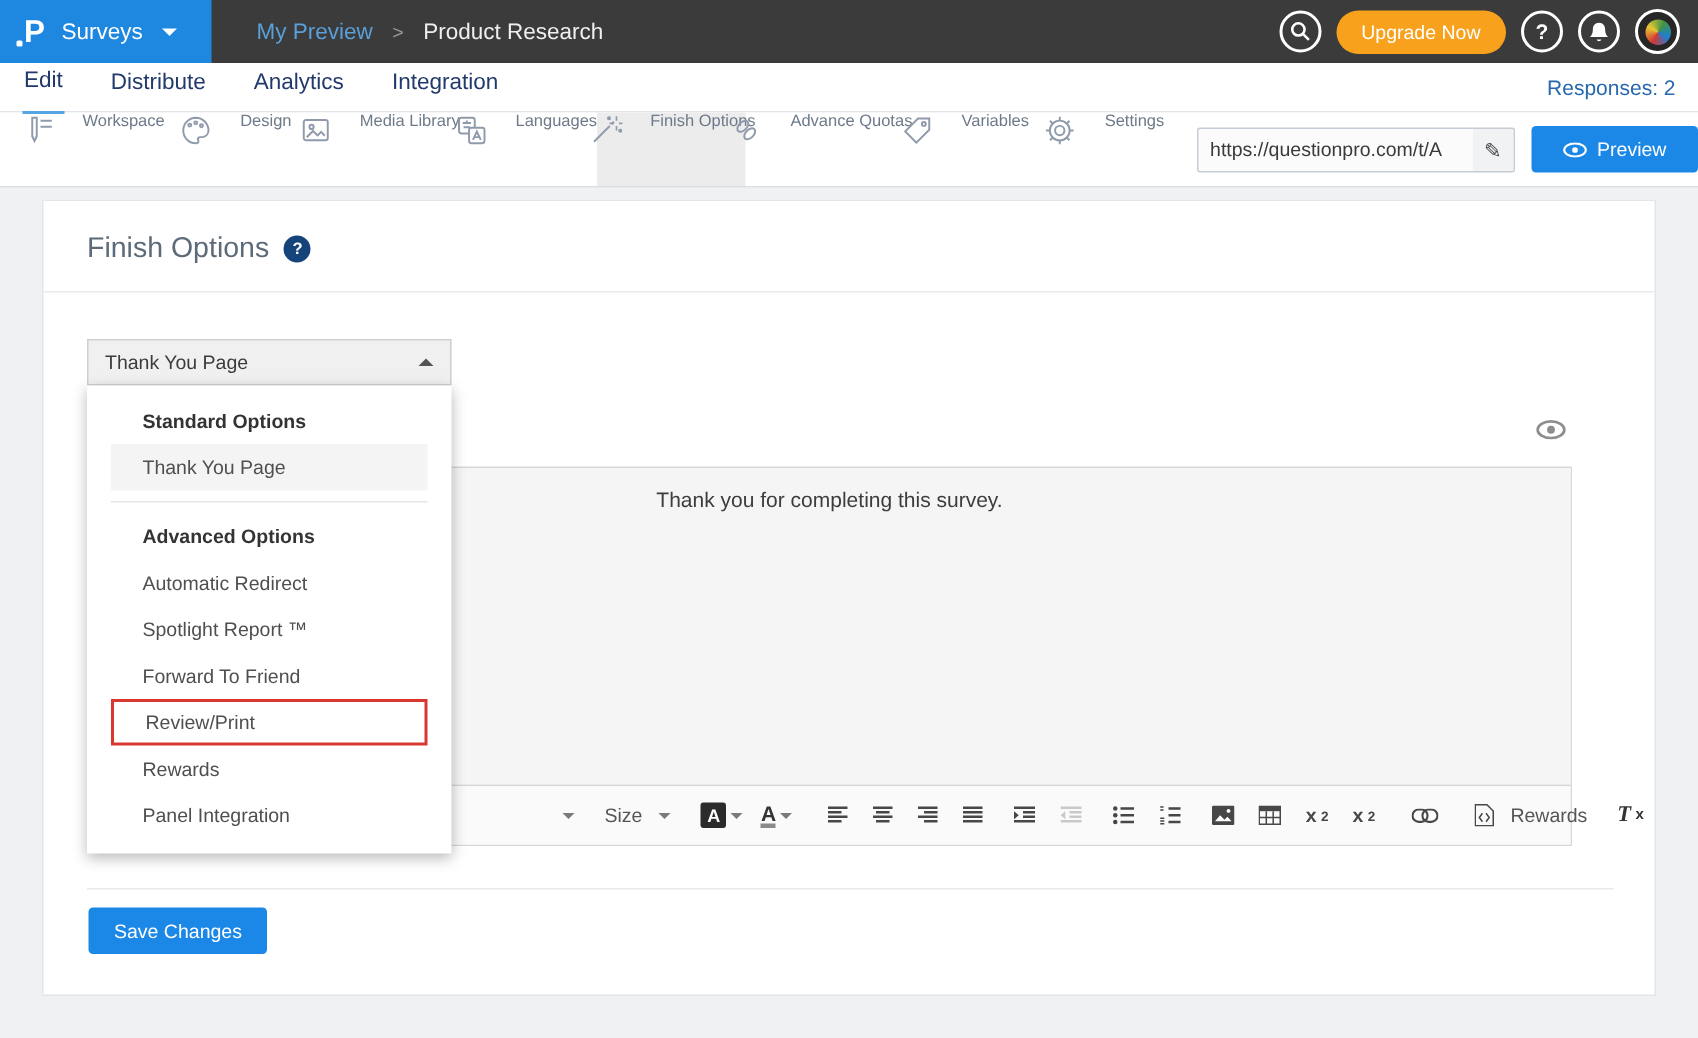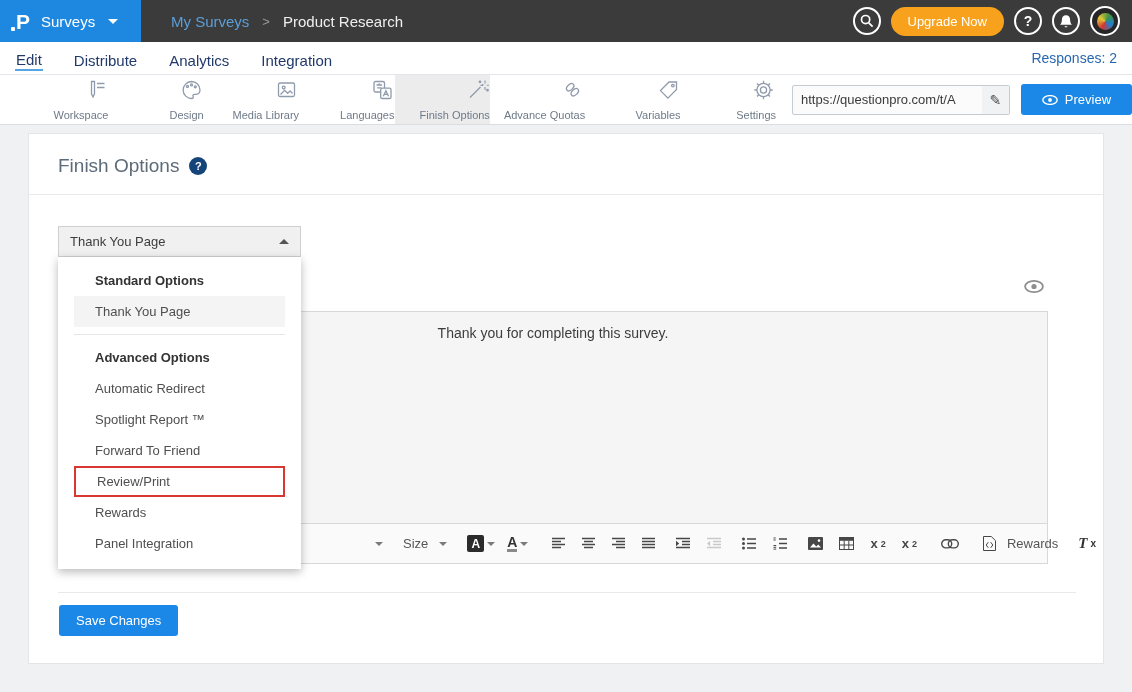--- a/index.html
+++ b/index.html
@@ -25,29 +25,29 @@
   .upgrade-btn { background:#f7a11c; border:none; color:#fff; font-weight:normal; font-size:13px;
     height:29px; padding:0 17px; border-radius:15px; cursor:pointer; font-family:inherit; }
   .avatar { width:30px; height:30px; border:2px solid #fff; border-radius:50%; background:#262626;
     display:flex; align-items:center; justify-content:center; cursor:pointer; }
   .avatar-blob { width:17px; height:17px; border-radius:50%;
     background:conic-gradient(from 210deg,#e53935,#fdd835,#43a047,#1e88e5,#e53935); opacity:.9; }
 
   
   .subnav { height:33px; background:#fff; border-bottom:1px solid #e2e6ea; display:flex;
     align-items:center; padding:0 15px; gap:30px; }
-  .tab { font-size:15px; color:#21396b; cursor:pointer; padding:5px 1px 1px; }
+  .tab { font-size:15px; color:#21396b; cursor:pointer; padding:5px 1px 12px; }
   .tab.active { border-bottom:2px solid #55a4e4; }
   .responses { margin-left:auto; font-size:14px; color:#2767ae; }
 
   
   .ribbon { height:50px; background:#fff; border-bottom:1px solid #d9dee4; display:flex;
     align-items:stretch; padding-left:13px; }
-  .tool { width:99px; display:flex; flex-direction:column; align-items:flex-end; justify-content:center;
-    gap:7px; cursor:pointer; }
+  .tool { width:99px; display:flex; flex-direction:row; align-items:flex-start; justify-content:center;
+    gap:17px; cursor:pointer; }
   .tool.active { background:#ececec; }
   .tool-label { font-size:11px; color:#6e7a89; white-space:nowrap; }
   .tool svg { display:block; }
   .url-box { align-self:center; margin-left:16px; width:226px; height:30px; border:1px solid #c6ccd4;
     background:#fbfbfb; border-radius:2px; display:flex; align-items:stretch; overflow:hidden; }
   .url-text { flex:1; font-size:13px; color:#3a3a3a; padding:6px 0 0 8px; white-space:nowrap; overflow:hidden; }
   .pencil-btn { width:27px; background:#f1f2f4; border-left:1px solid #d9dde2; border:none; cursor:pointer;
     font-size:14px; color:#444; display:flex; align-items:center; justify-content:center; }
   .preview-btn { align-self:center; margin-left:11px; height:31px; background:#1b87e6; color:#fff;
     border:none; border-radius:3px; font-size:13px; display:flex; align-items:center; gap:7px;
@@ -107,21 +107,21 @@
 </head>
 <body>
 
 <div class="topbar">
   <div class="logo-area">
     <span class="logo-p"><span>P</span><span class="logo-dot"></span></span>
     <span class="app-label">Surveys</span>
     <span class="caret-down-w"></span>
   </div>
   <div class="breadcrumb">
-    <span class="bc-parent">My Surveys</span>
+    <span class="bc-parent">My Preview</span>
     <span class="bc-sep">&gt;</span>
     <span class="bc-current">Product Research</span>
   </div>
   <div class="topbar-right">
     <button class="circle-btn">
       <span style="display:flex">
         <svg width="14" height="14" viewBox="0 0 14 14">
             <circle cx="5.6" cy="5.6" r="4.1" fill="none" stroke="#fff" stroke-width="1.7"></circle>
             <path d="M8.8 8.8l3.8 3.8" stroke="#fff" stroke-width="1.7"></path>
           </svg>

